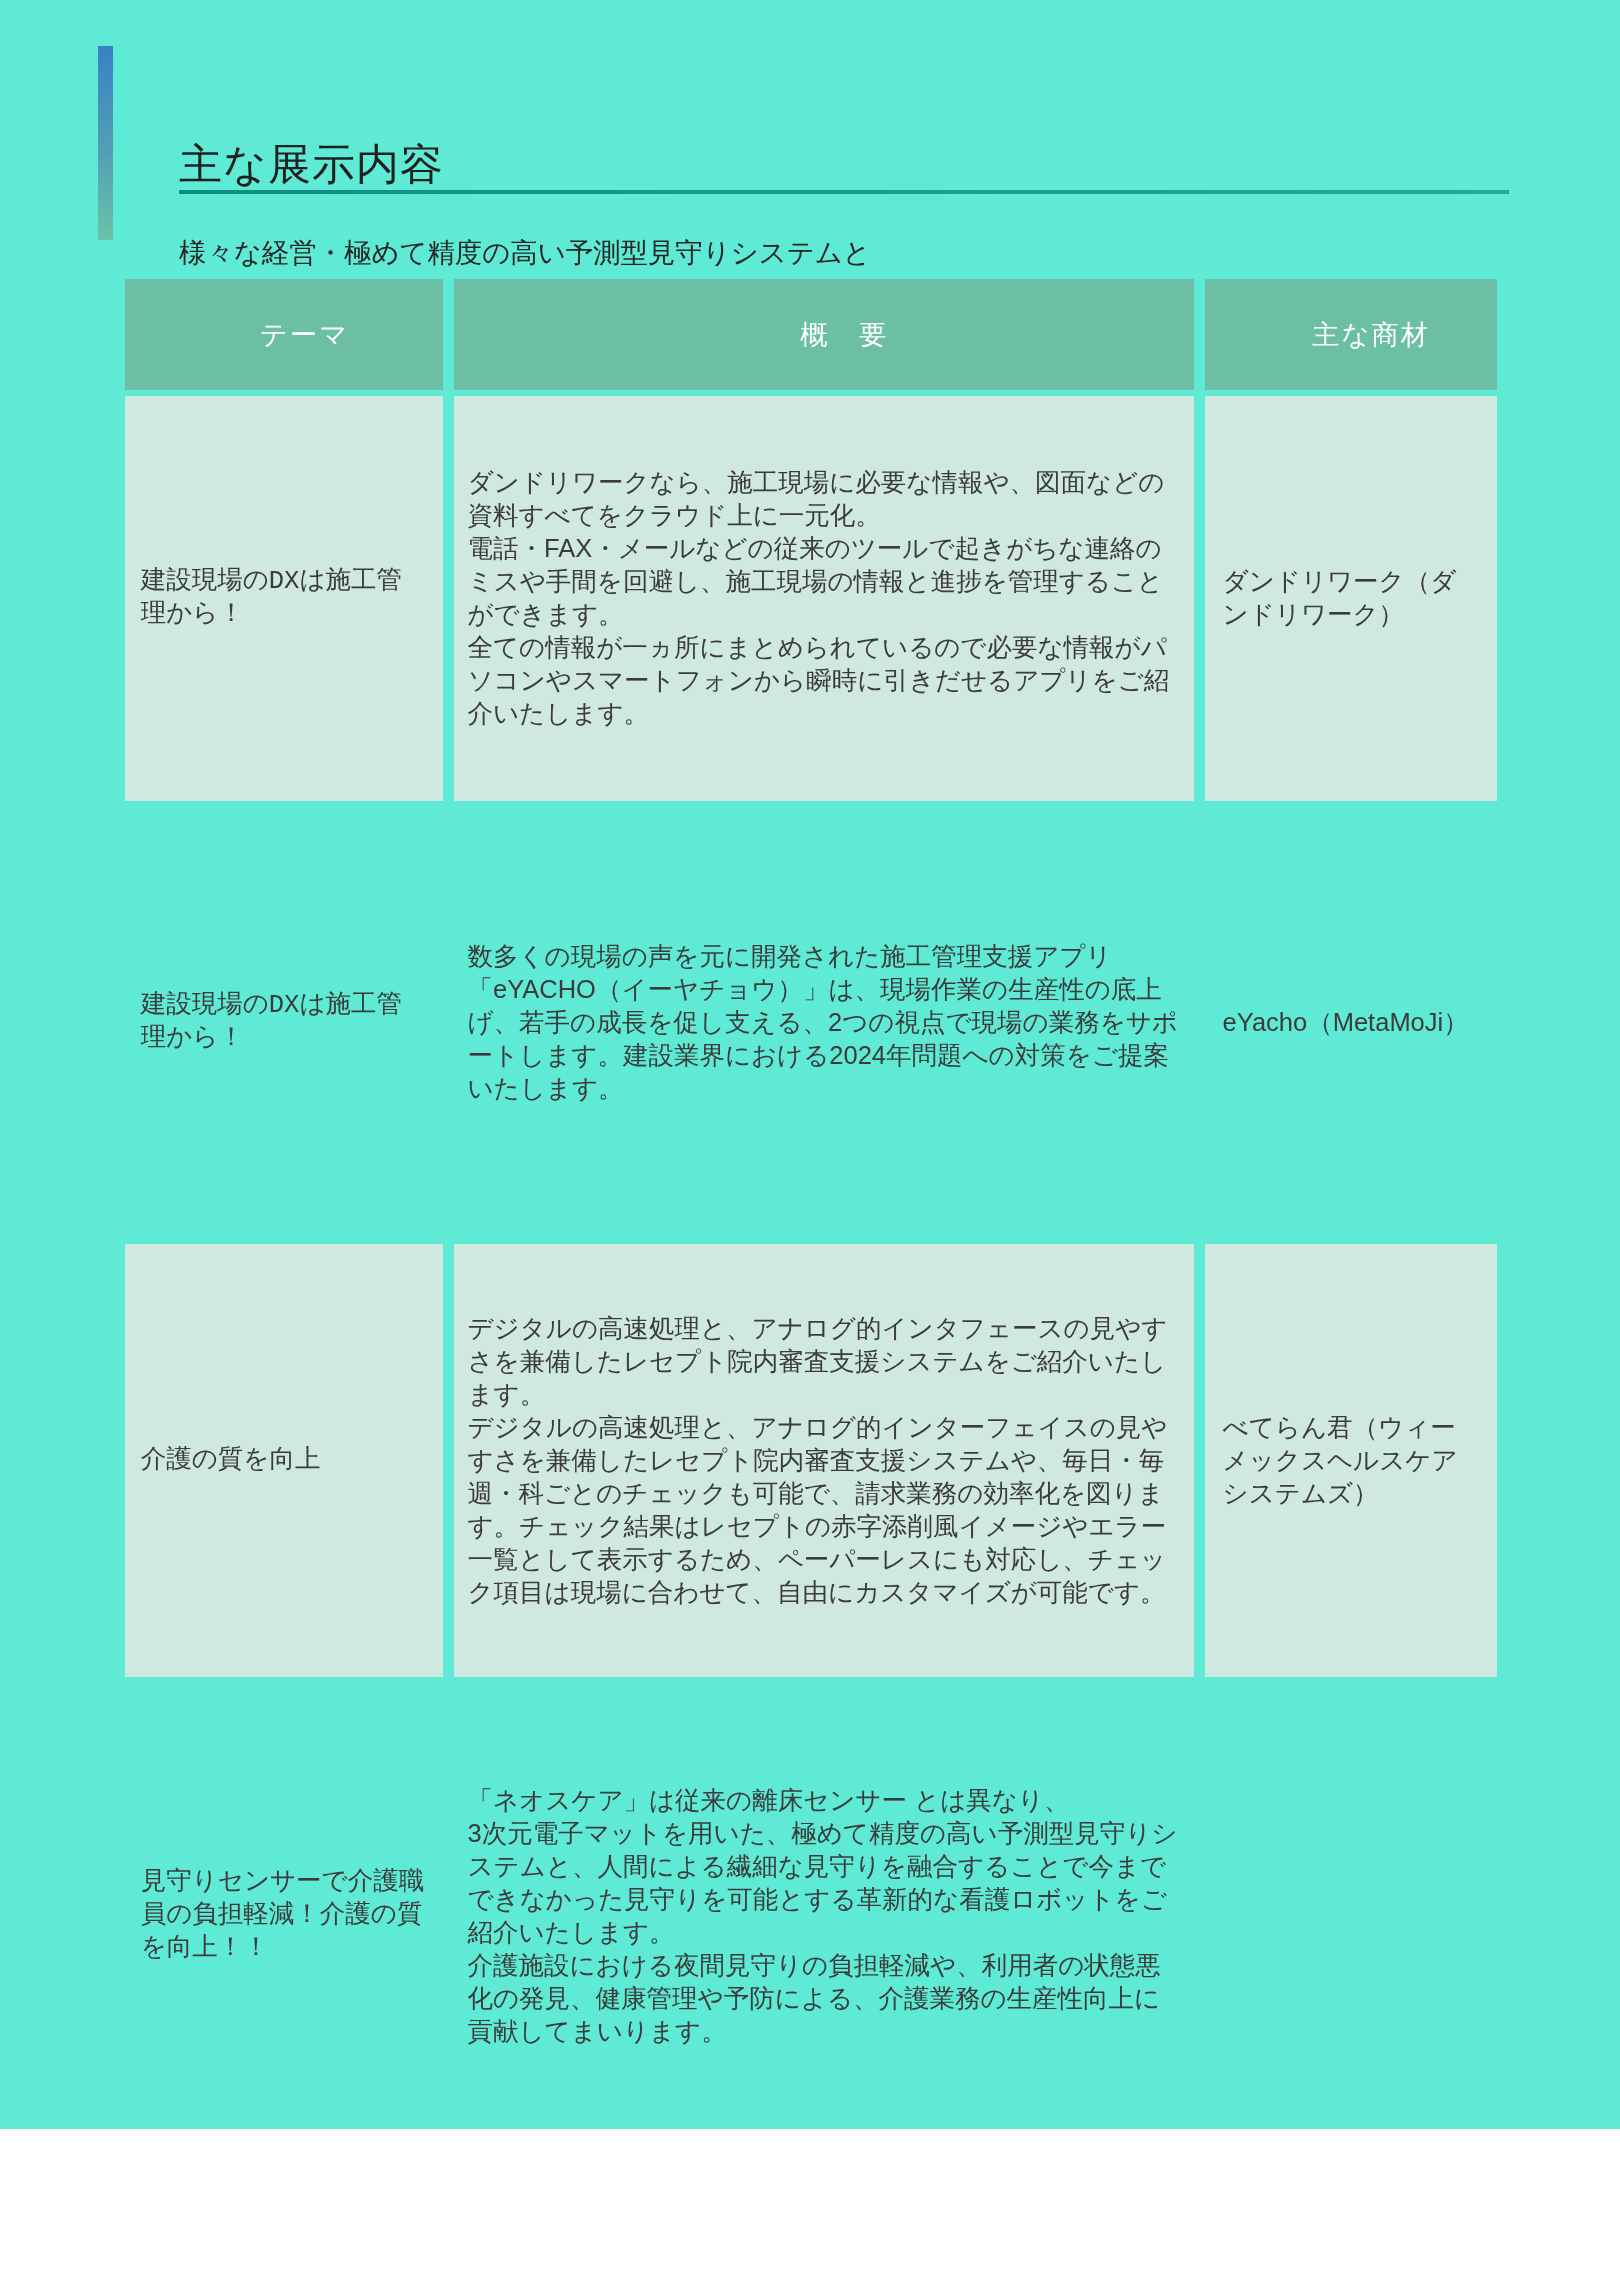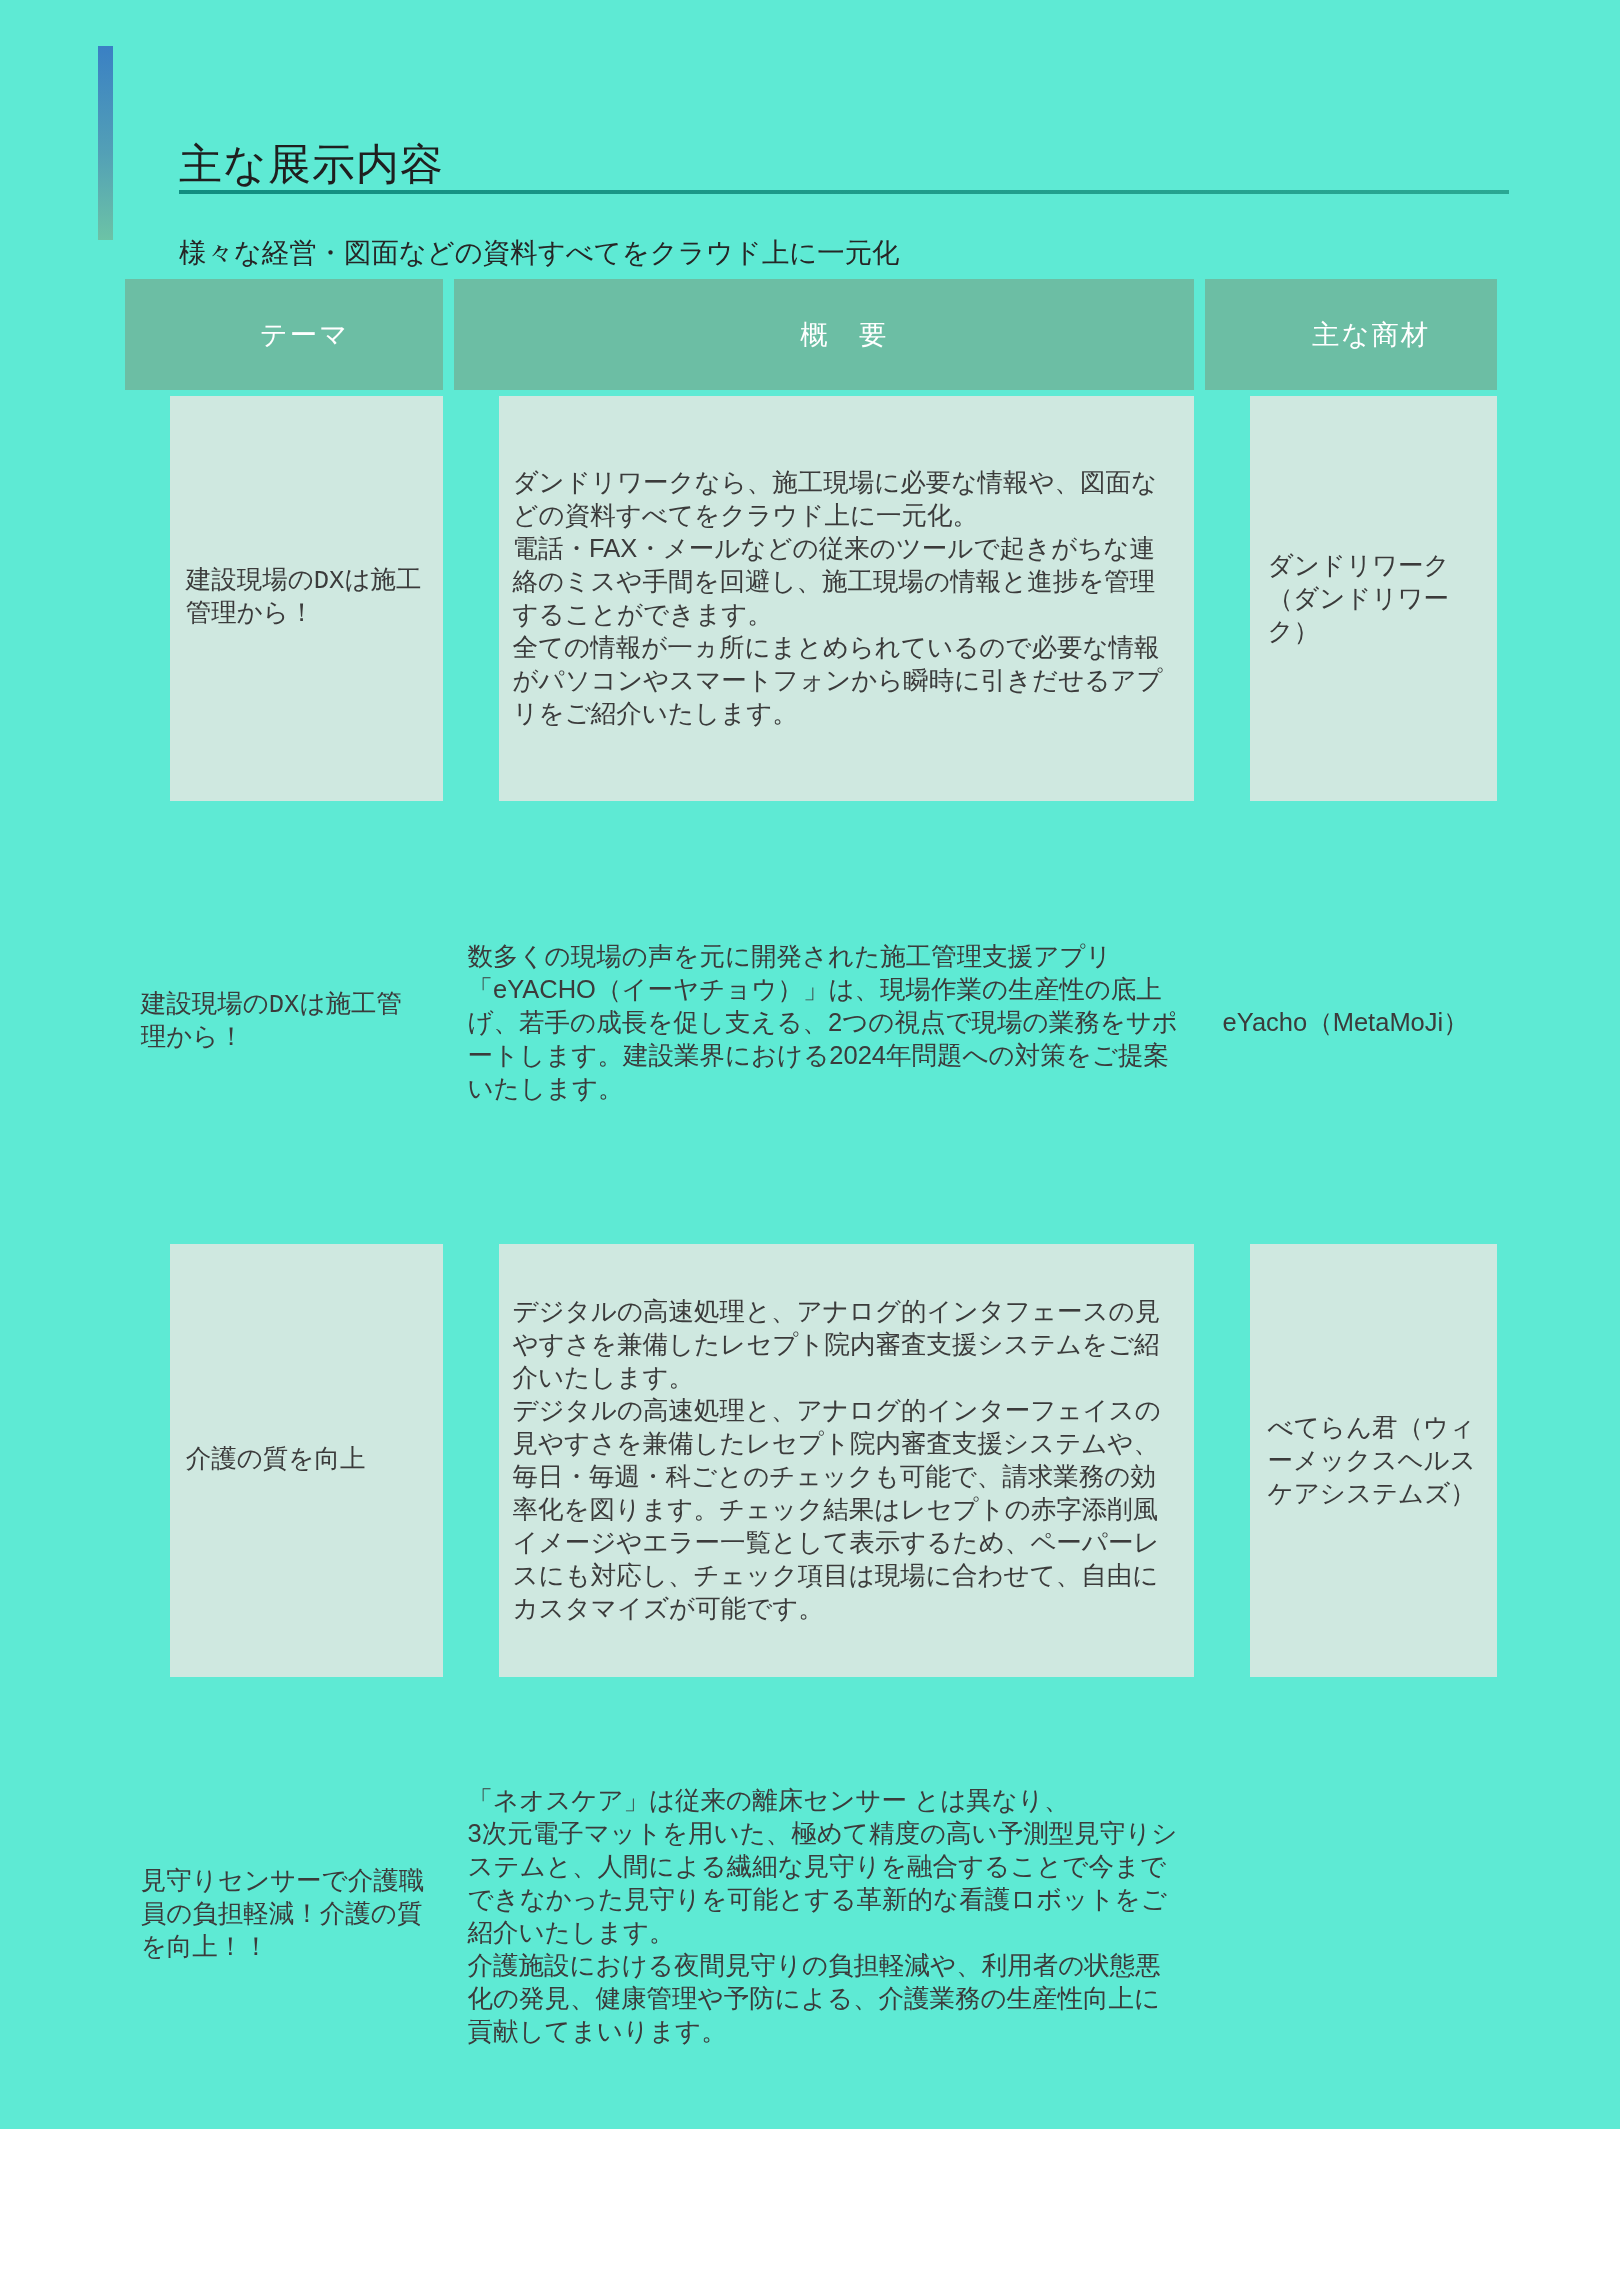--- a/index.html
+++ b/index.html
@@ -36,21 +36,21 @@
     grid-template-columns:318px 740px 292px;
     grid-template-rows:111px 405px 431px 433px 466px;
     column-gap:10.8px;row-gap:5.9px;
   }
   .cell{box-sizing:border-box;display:flex;align-items:center;padding-left:41px;}
   .head{
     background:#6cbea4;color:#ffffff;
     justify-content:center;
     font-size:27.4px;letter-spacing:2px;
   }
-  .shade{background:#cfe8e0;margin-left:45px;}
+  .shade{background:#cfe8e0;}
   .col-theme{padding:0 15.7px;font-family:Liberation Mono, monospace;}
   .col-overview{padding:0 13.7px;}
   .col-product{padding:0 18px;}
   .cell-text{
     font-size:25.5px;line-height:33px;color:#3b3b3b;
     white-space:pre-line;
     word-break:break-all;
   }
   
   .footnote{
@@ -60,21 +60,21 @@
 </style>
 </head>
 <body>
 
 <div class="page">
 
   <div class="accent-bar"></div>
 
   <h1 class="page-title">主な展示内容</h1>
   <div class="title-rule"></div>
-  <p class="page-subtitle">様々な経営・図面などの資料すべてをクラウド上に一元化</p>
+  <p class="page-subtitle">様々な経営・極めて精度の高い予測型見守りシステムと</p>
 
   <div class="exhibit-table">
 
     <div class="cell head">
       <span>テーマ</span>
     </div>
     <div class="cell head">
       <span>概　要</span>
     </div>
     <div class="cell head">

